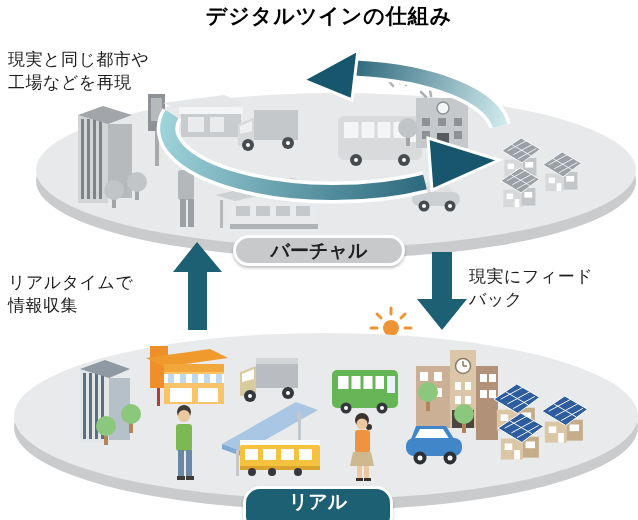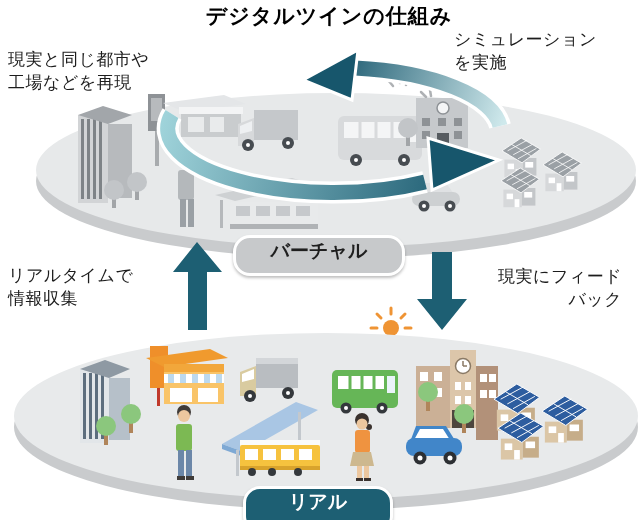--- a/index.html
+++ b/index.html
@@ -12,28 +12,28 @@
   .title{
     position:absolute;left:0;right:0;top:2px;text-align:center;
     font-size:21px;font-weight:700;color:#000;letter-spacing:1px;
   }
   .ann{
     position:absolute;font-size:17px;line-height:1.34;color:#1c1c1c;
     white-space:pre-line;letter-spacing:0.5px;
   }
   .ann.tl{left:8px;top:29px;margin-top:20px;}
   .ann.tr{left:454px;top:29px;}
-  .ann.ml{left:8px;top:265px;}
-  .ann.mr{left:498px;top:266px;text-align:right;}
+  .ann.ml{left:8px;top:272px;}
+  .ann.mr{left:469px;top:266px;}
   .pill{
     position:absolute;box-sizing:border-box;border:3px solid #fff;border-radius:17px;
     text-align:center;font-weight:700;font-size:19px;line-height:25px;
     box-shadow:0 2px 3px rgba(0,0,0,0.25);
   }
-  .pill-virtual{left:233px;top:235px;width:172px;height:41px;background:#c7c9cb;color:#1f1f1f;}
+  .pill-virtual{left:233px;top:235px;width:172px;height:31px;background:#c7c9cb;color:#1f1f1f;}
   .pill-real{left:243px;top:486px;width:150px;height:47px;background:#1d5f73;color:#ffffff;}
 </style>
 </head>
 <body>
 
 <div class="canvas">
 
 <svg width="638" height="520" viewBox="0 0 638 520" xmlns="http://www.w3.org/2000/svg">
   <defs>
     <linearGradient id="gradTop" gradientUnits="userSpaceOnUse" x1="505" y1="118" x2="330" y2="62">
@@ -334,22 +334,20 @@
     <use href="#houseC" transform="translate(494,384) scale(0.95)"></use>
     <use href="#houseC" transform="translate(542,396) scale(0.95)"></use>
     <use href="#houseC" transform="translate(498,413) scale(0.95)"></use>
   </g>
 </svg>
 
 <div class="title">デジタルツインの仕組み</div>
 
 <div class="ann tl">現実と同じ都市や
 工場などを再現</div>
-<div class="ann tr">シミュレーション
-を実施</div>
 <div class="ann ml">リアルタイムで
 情報収集</div>
 <div class="ann mr">現実にフィード
 バック</div>
 
 <div class="pill pill-virtual">バーチャル</div>
 <div class="pill pill-real">リアル</div>
 
 </div>
 

